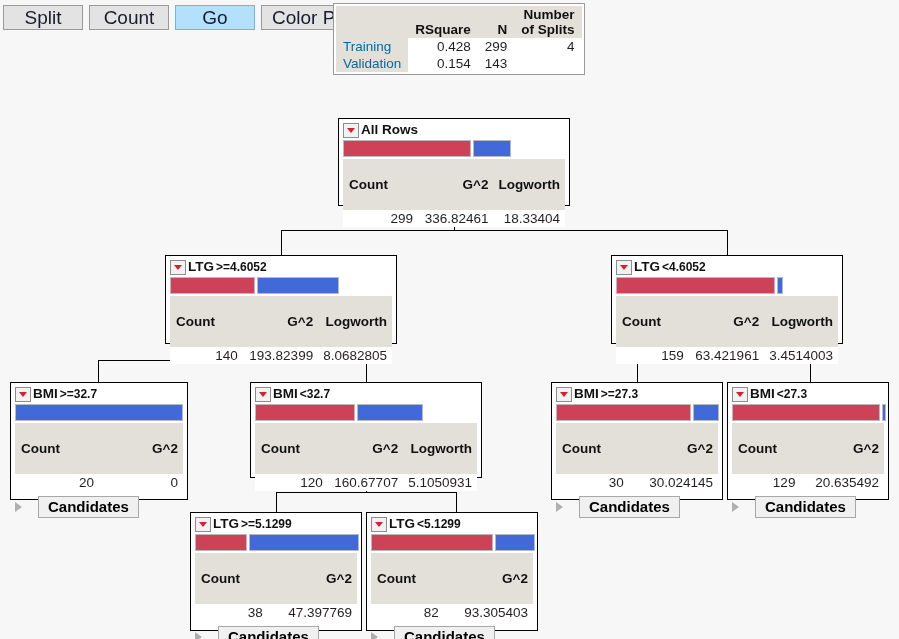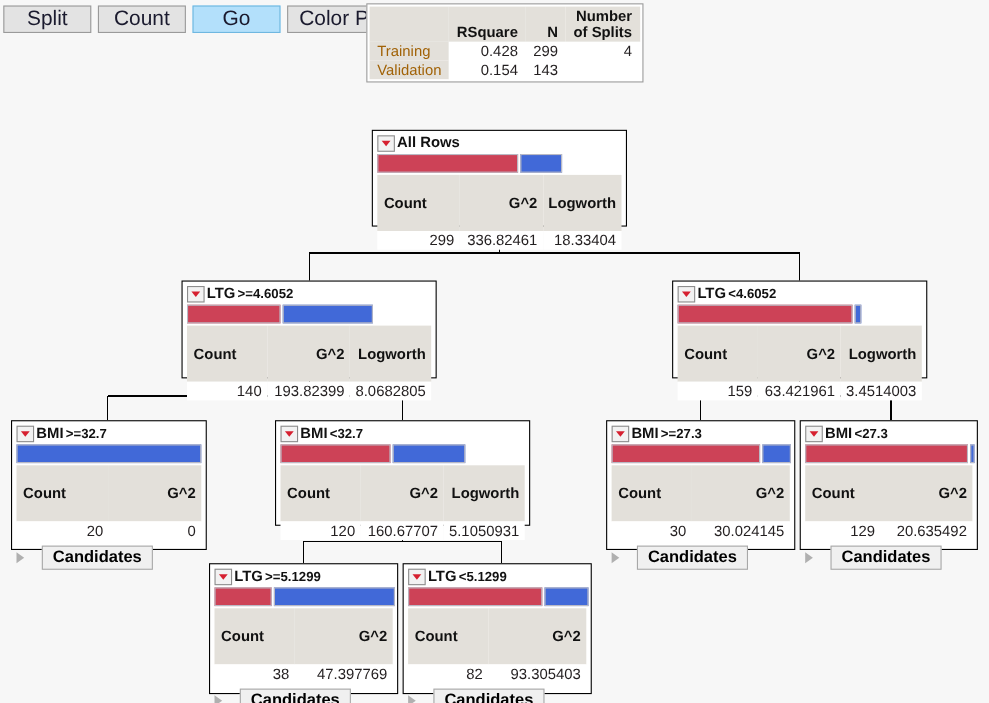--- a/index.html
+++ b/index.html
@@ -68,21 +68,21 @@
     font-weight: bold;
     vertical-align: bottom;
     text-align: right;
     line-height: 15px;
   }
   #summary thead th.corner { background: #e3e0da; }
   #summary tbody th {
     background: #e3e0da;
     font-weight: normal;
     text-align: left;
-    color: #a16207;
+    color: #0369a1;
   }
   #summary tbody td {
     text-align: right;
     background: #ffffff;
     color: #231f20;
   }
   .hdr2 { display: block; }
 
   
   #tree {

